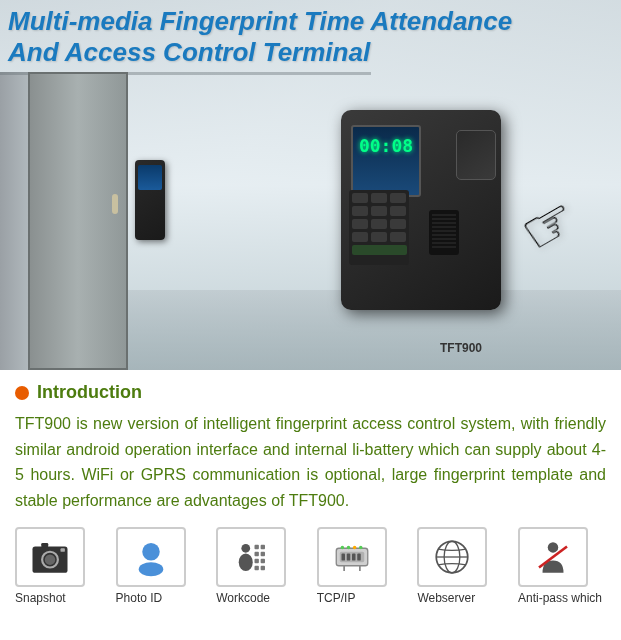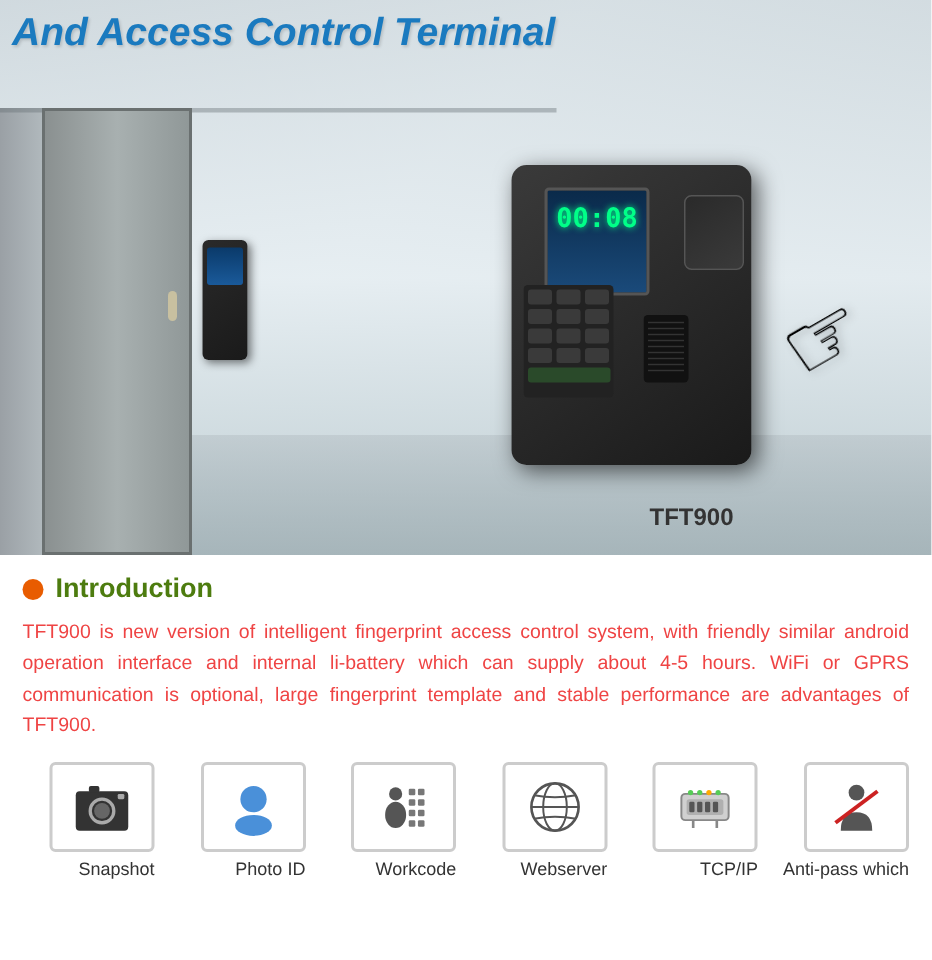--- a/index.html
+++ b/index.html
@@ -56,21 +56,20 @@
     .device-screen {
       position: absolute;
       left: 10px;
       top: 15px;
       width: 70px;
       height: 72px;
       background: linear-gradient(180deg, #0a2a4a, #1a4a7a);
       border-radius: 3px;
       border: 2px solid #555;
       overflow: hidden;
-      margin-left: 12px;
     }
 
     .device-screen-time {
       color: #00ff88;
       font-size: 18px;
       font-weight: bold;
       text-align: center;
       margin-top: 8px;
       font-family: monospace;
       text-shadow: 0 0 5px #00ff88;
@@ -85,21 +84,21 @@
       background: linear-gradient(145deg, #2a2a2a, #3a3a3a);
       border-radius: 5px;
       border: 1px solid #555;
     }
 
     .device-label {
       position: absolute;
       left: 50%;
       transform: translateX(-50%);
       bottom: -25px;
-      font-size: 16px;
+      font-size: 12px;
       font-weight: bold;
       color: #333;
       white-space: nowrap;
     }
 
     
     .hand-icon {
       position: absolute;
       right: 5px;
       top: 80px;
@@ -172,43 +171,43 @@
       flex-shrink: 0;
     }
 
     .section-title {
       font-size: 18px;
       font-weight: bold;
       color: #4d7c0f;
     }
 
     .intro-text {
-      font-size: 13px;
+      font-size: 16px;
       line-height: 1.6;
-      color: #ef4444;
+      color: #4d7c0f;
       text-align: justify;
       margin-bottom: 14px;
     }
 
     
     .features-section {
       margin-top: 4px;
     }
 
     .features-grid {
       display: flex;
       gap: 0;
       margin-top: 10px;
       justify-content: space-between;
     }
 
     .feature-item {
       display: flex;
       flex-direction: column;
-      align-items: flex-end;
+      align-items: flex-start;
       width: 88px;
       gap: 4px;
     }
 
     .feature-icon-box {
       width: 70px;
       height: 60px;
       border: 2px solid #ccc;
       border-radius: 4px;
       display: flex;
@@ -277,20 +276,21 @@
   <div class="room-bg"></div>
   <div class="floor-line"></div>
   <div class="wall-left"></div>
   <div class="ceiling-line"></div>
 
   <div class="door">
     <div class="door-handle"></div>
   </div>
 
   <div class="hero-title">
+    <div>Multi-media Fingerprint Time Attendance</div>
     <div>And Access Control Terminal</div>
   </div>
 
   <div class="wall-panel">
     <div class="wall-panel-screen"></div>
   </div>
 
   <div class="device-container">
     <div class="device-body">
       <div class="device-screen">
@@ -389,33 +389,20 @@
             <rect x="28" y="34" width="5" height="5" rx="1" fill="#777"></rect>
             <rect x="35" y="34" width="5" height="5" rx="1" fill="#777"></rect>
           </svg>
         </div>
         <div class="feature-label">Workcode</div>
       </div>
 
       <div class="feature-item">
         <div class="feature-icon-box">
           <svg class="svg-icon" viewBox="0 0 48 48">
-            <circle cx="24" cy="24" r="18" fill="none" stroke="#555" stroke-width="2"></circle>
-            <ellipse cx="24" cy="24" rx="9" ry="18" fill="none" stroke="#555" stroke-width="1.5"></ellipse>
-            <line x1="6" y1="24" x2="42" y2="24" stroke="#555" stroke-width="1.5"></line>
-            <path d="M8 15 Q24 18 40 15" fill="none" stroke="#555" stroke-width="1.5"></path>
-            <path d="M8 33 Q24 30 40 33" fill="none" stroke="#555" stroke-width="1.5"></path>
-          </svg>
-        </div>
-        <div class="feature-label">Webserver</div>
-      </div>
-
-      <div class="feature-item">
-        <div class="feature-icon-box">
-          <svg class="svg-icon" viewBox="0 0 48 48">
 
             <rect x="6" y="14" width="36" height="20" rx="3" fill="#d0d0d0" stroke="#888" stroke-width="1.5"></rect>
             <rect x="10" y="18" width="28" height="12" rx="2" fill="#b0b0b0"></rect>
 
             <rect x="12" y="20" width="4" height="8" rx="1" fill="#555"></rect>
             <rect x="18" y="20" width="4" height="8" rx="1" fill="#555"></rect>
             <rect x="24" y="20" width="4" height="8" rx="1" fill="#555"></rect>
             <rect x="30" y="20" width="4" height="8" rx="1" fill="#555"></rect>
             <line x1="15" y1="34" x2="15" y2="40" stroke="#888" stroke-width="2"></line>
             <line x1="33" y1="34" x2="33" y2="40" stroke="#888" stroke-width="2"></line>
@@ -425,20 +412,33 @@
             <circle cx="27" cy="13" r="2" fill="#ffaa00"></circle>
             <circle cx="34" cy="13" r="2" fill="#55cc55"></circle>
           </svg>
         </div>
         <div class="feature-label">TCP/IP</div>
       </div>
 
       <div class="feature-item">
         <div class="feature-icon-box">
           <svg class="svg-icon" viewBox="0 0 48 48">
+            <circle cx="24" cy="24" r="18" fill="none" stroke="#555" stroke-width="2"></circle>
+            <ellipse cx="24" cy="24" rx="9" ry="18" fill="none" stroke="#555" stroke-width="1.5"></ellipse>
+            <line x1="6" y1="24" x2="42" y2="24" stroke="#555" stroke-width="1.5"></line>
+            <path d="M8 15 Q24 18 40 15" fill="none" stroke="#555" stroke-width="1.5"></path>
+            <path d="M8 33 Q24 30 40 33" fill="none" stroke="#555" stroke-width="1.5"></path>
+          </svg>
+        </div>
+        <div class="feature-label">Webserver</div>
+      </div>
+
+      <div class="feature-item">
+        <div class="feature-icon-box">
+          <svg class="svg-icon" viewBox="0 0 48 48">
 
             <circle cx="24" cy="13" r="6" fill="#555"></circle>
             <path d="M12 42 Q12 28 24 28 Q36 28 36 42 Z" fill="#555"></path>
 
             <line x1="8" y1="36" x2="40" y2="12" stroke="#cc2222" stroke-width="3"></line>
           </svg>
         </div>
         <div class="feature-label">Anti-pass which</div>
       </div>
 

